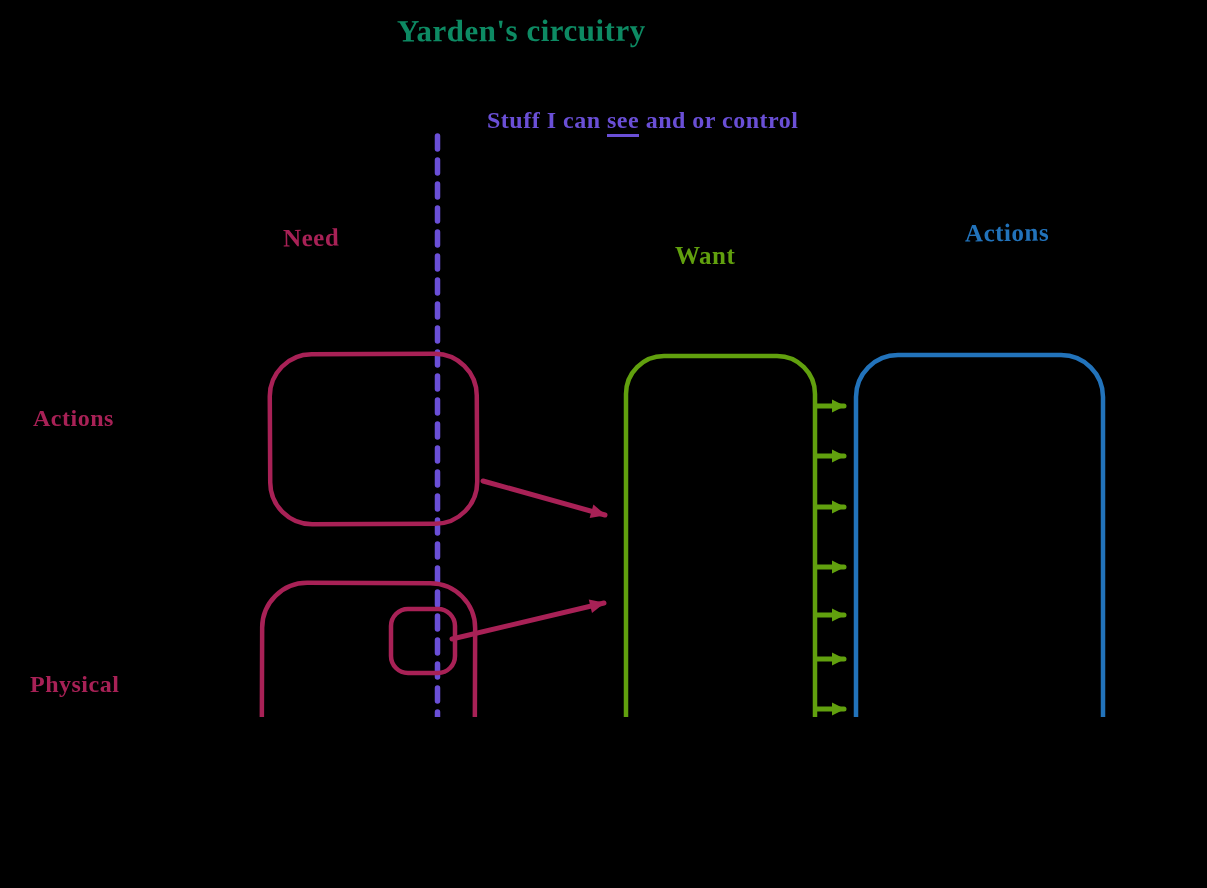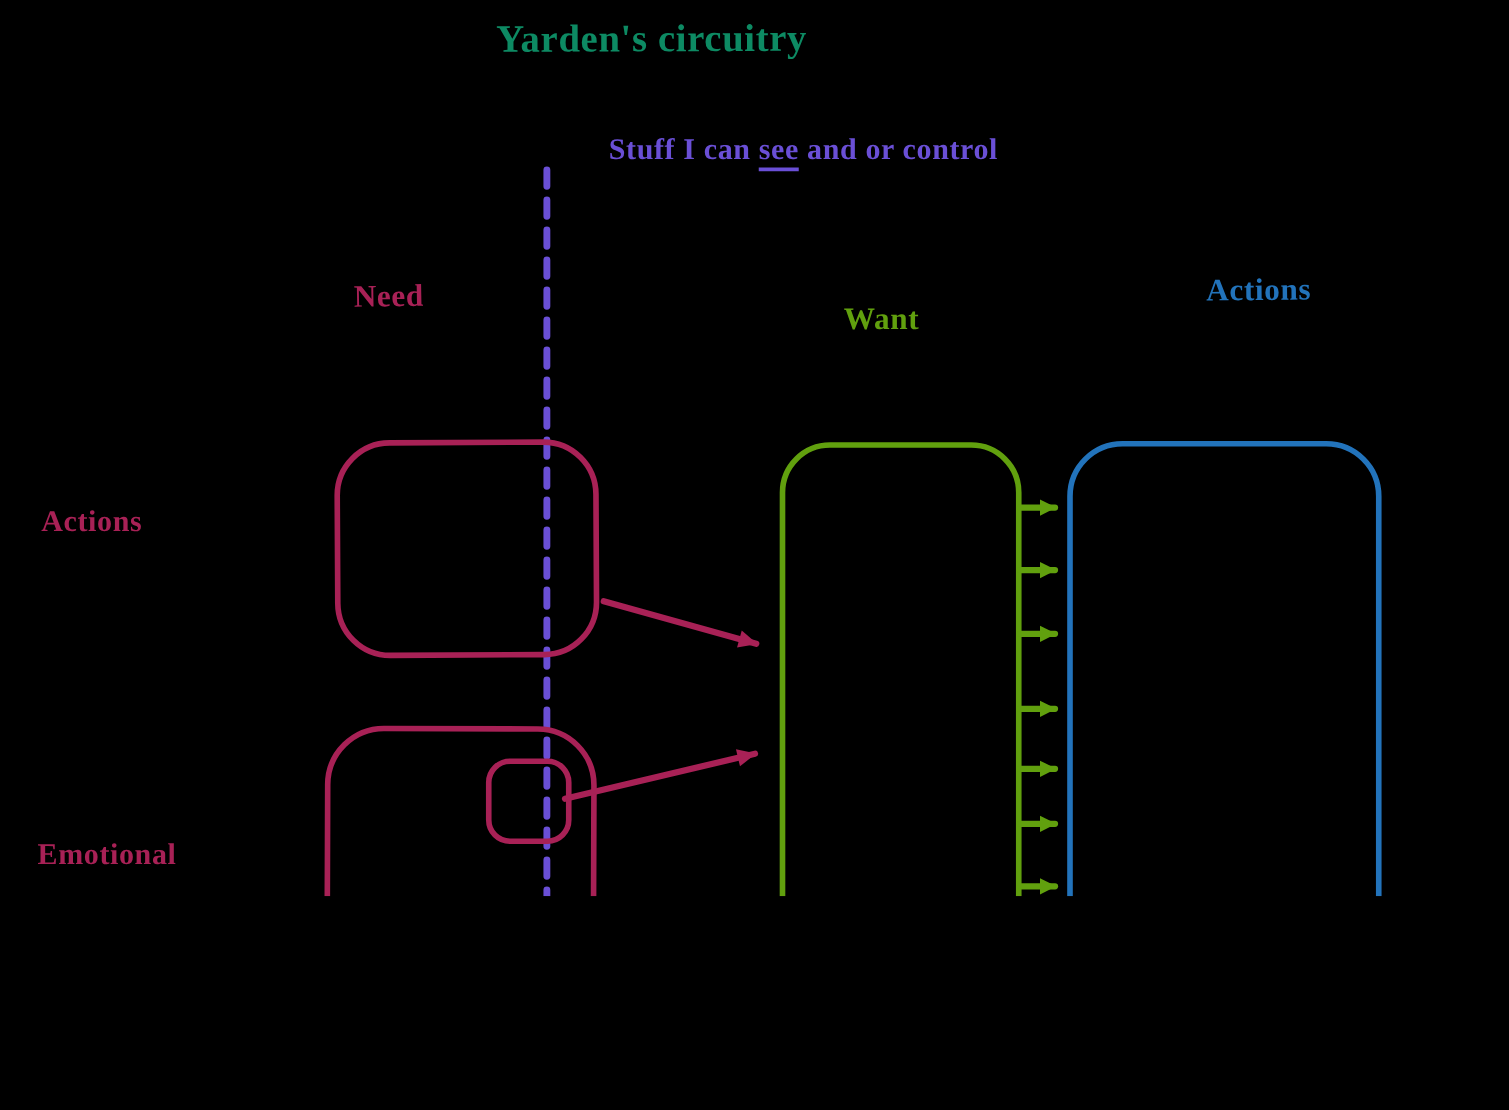--- a/index.html
+++ b/index.html
@@ -85,15 +85,15 @@
   </div>
 
   <div class="label need-label">Need</div>
 
   <div class="label want-label">Want</div>
 
   <div class="label actions-label">Actions</div>
 
   <div class="label physical-label">Actions</div>
 
-  <div class="label emotional-label">Emotional</div>
+  <div class="label emotional-label">Physical</div>
 
 </div>
 
 </body></html>

